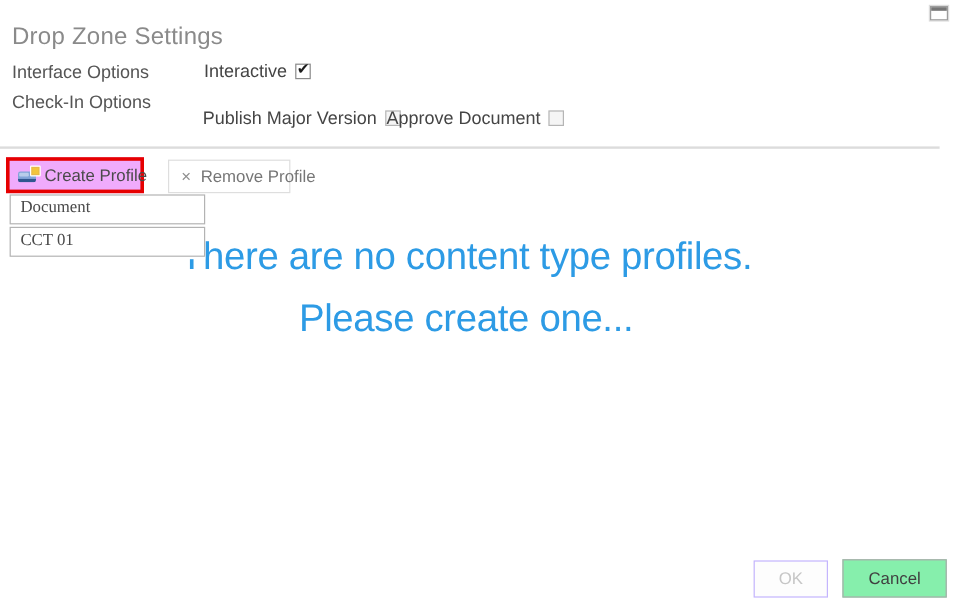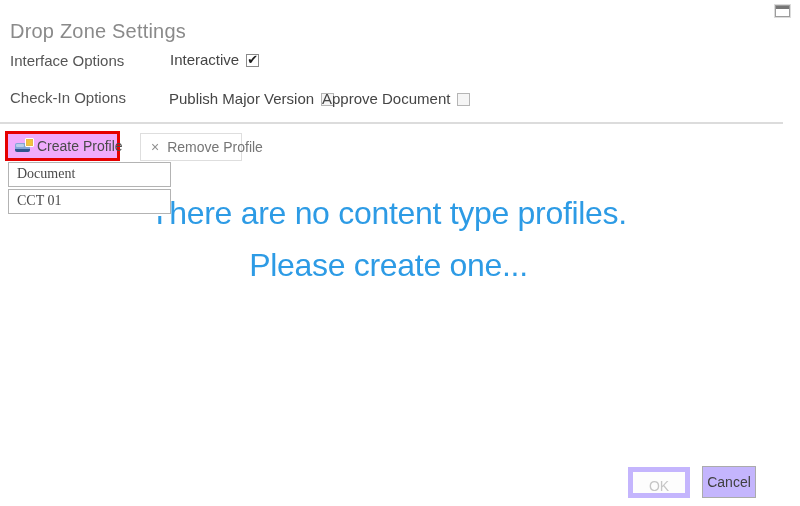--- a/index.html
+++ b/index.html
@@ -10,21 +10,21 @@
   
   .dialog-title { left:10px; top:20px; font-size:20px; font-weight:300; color:#8a8a8a; letter-spacing:0.2px; }
   .max-btn { left:773px; top:3px; width:20px; height:18px; cursor:pointer; }
   .max-icon { position:absolute; left:2px; top:2px; width:15px; height:12px;
               background:#ffffff; border:1px solid #9d9d9d; box-shadow:0 0 0 1px #dcdcdc; }
   .max-icon::before { content:""; position:absolute; left:0; top:0; right:0; height:3px; background:#767676; }
 
   
   .row-label { left:10px; font-size:15px; color:#555555; }
   .lbl-interface { top:52px; }
-  .lbl-checkin { top:89px; }
+  .lbl-checkin { top:77px; }
   .field { font-size:15px; color:#454545; white-space:nowrap; }
   .field-interactive { left:170px; top:51px; }
   .field-publish { left:169px; top:90px; }
   .field-approve { left:322px; top:90px; }
 
   input[type="checkbox"] {
     appearance:none; -webkit-appearance:none;
     width:13px; height:13px; border:1px solid #b5b5b5; background:#f5f5f5;
     margin:0 0 0 7px; vertical-align:-2px; position:relative; cursor:pointer;
   }
@@ -68,26 +68,26 @@
   
   .msg-wrap {
     left:150px; top:187px; display:inline-block; text-align:center;
     color:#2d9be5; font-size:32px; font-weight:300; line-height:52px;
     white-space:nowrap; z-index:1; letter-spacing:-0.3px;
   }
 
   
   .btn-ok {
     left:628px; top:467px; width:62px; height:31px;
-    background:#fdfdfd; border:5px solid #c4b5fd; color:#c6c6c6;
+    background:#fdfdfd; border:1px solid #c4b5fd; color:#c6c6c6;
     font-size:14px; text-align:center; line-height:29px;
   }
   .btn-cancel {
-    left:702px; top:466px; width:54px; height:32px;
-    background:#c4b5fd; border:1px solid #ababab; color:#404040;
+    left:702px; top:466px; width:87px; height:32px;
+    background:#86efac; border:1px solid #ababab; color:#404040;
     font-size:14px; text-align:center; line-height:30px; cursor:pointer;
   }
 </style>
 </head>
 <body>
 
 <div>
 
   <div class="abs dialog-title">Drop Zone Settings</div>
 

